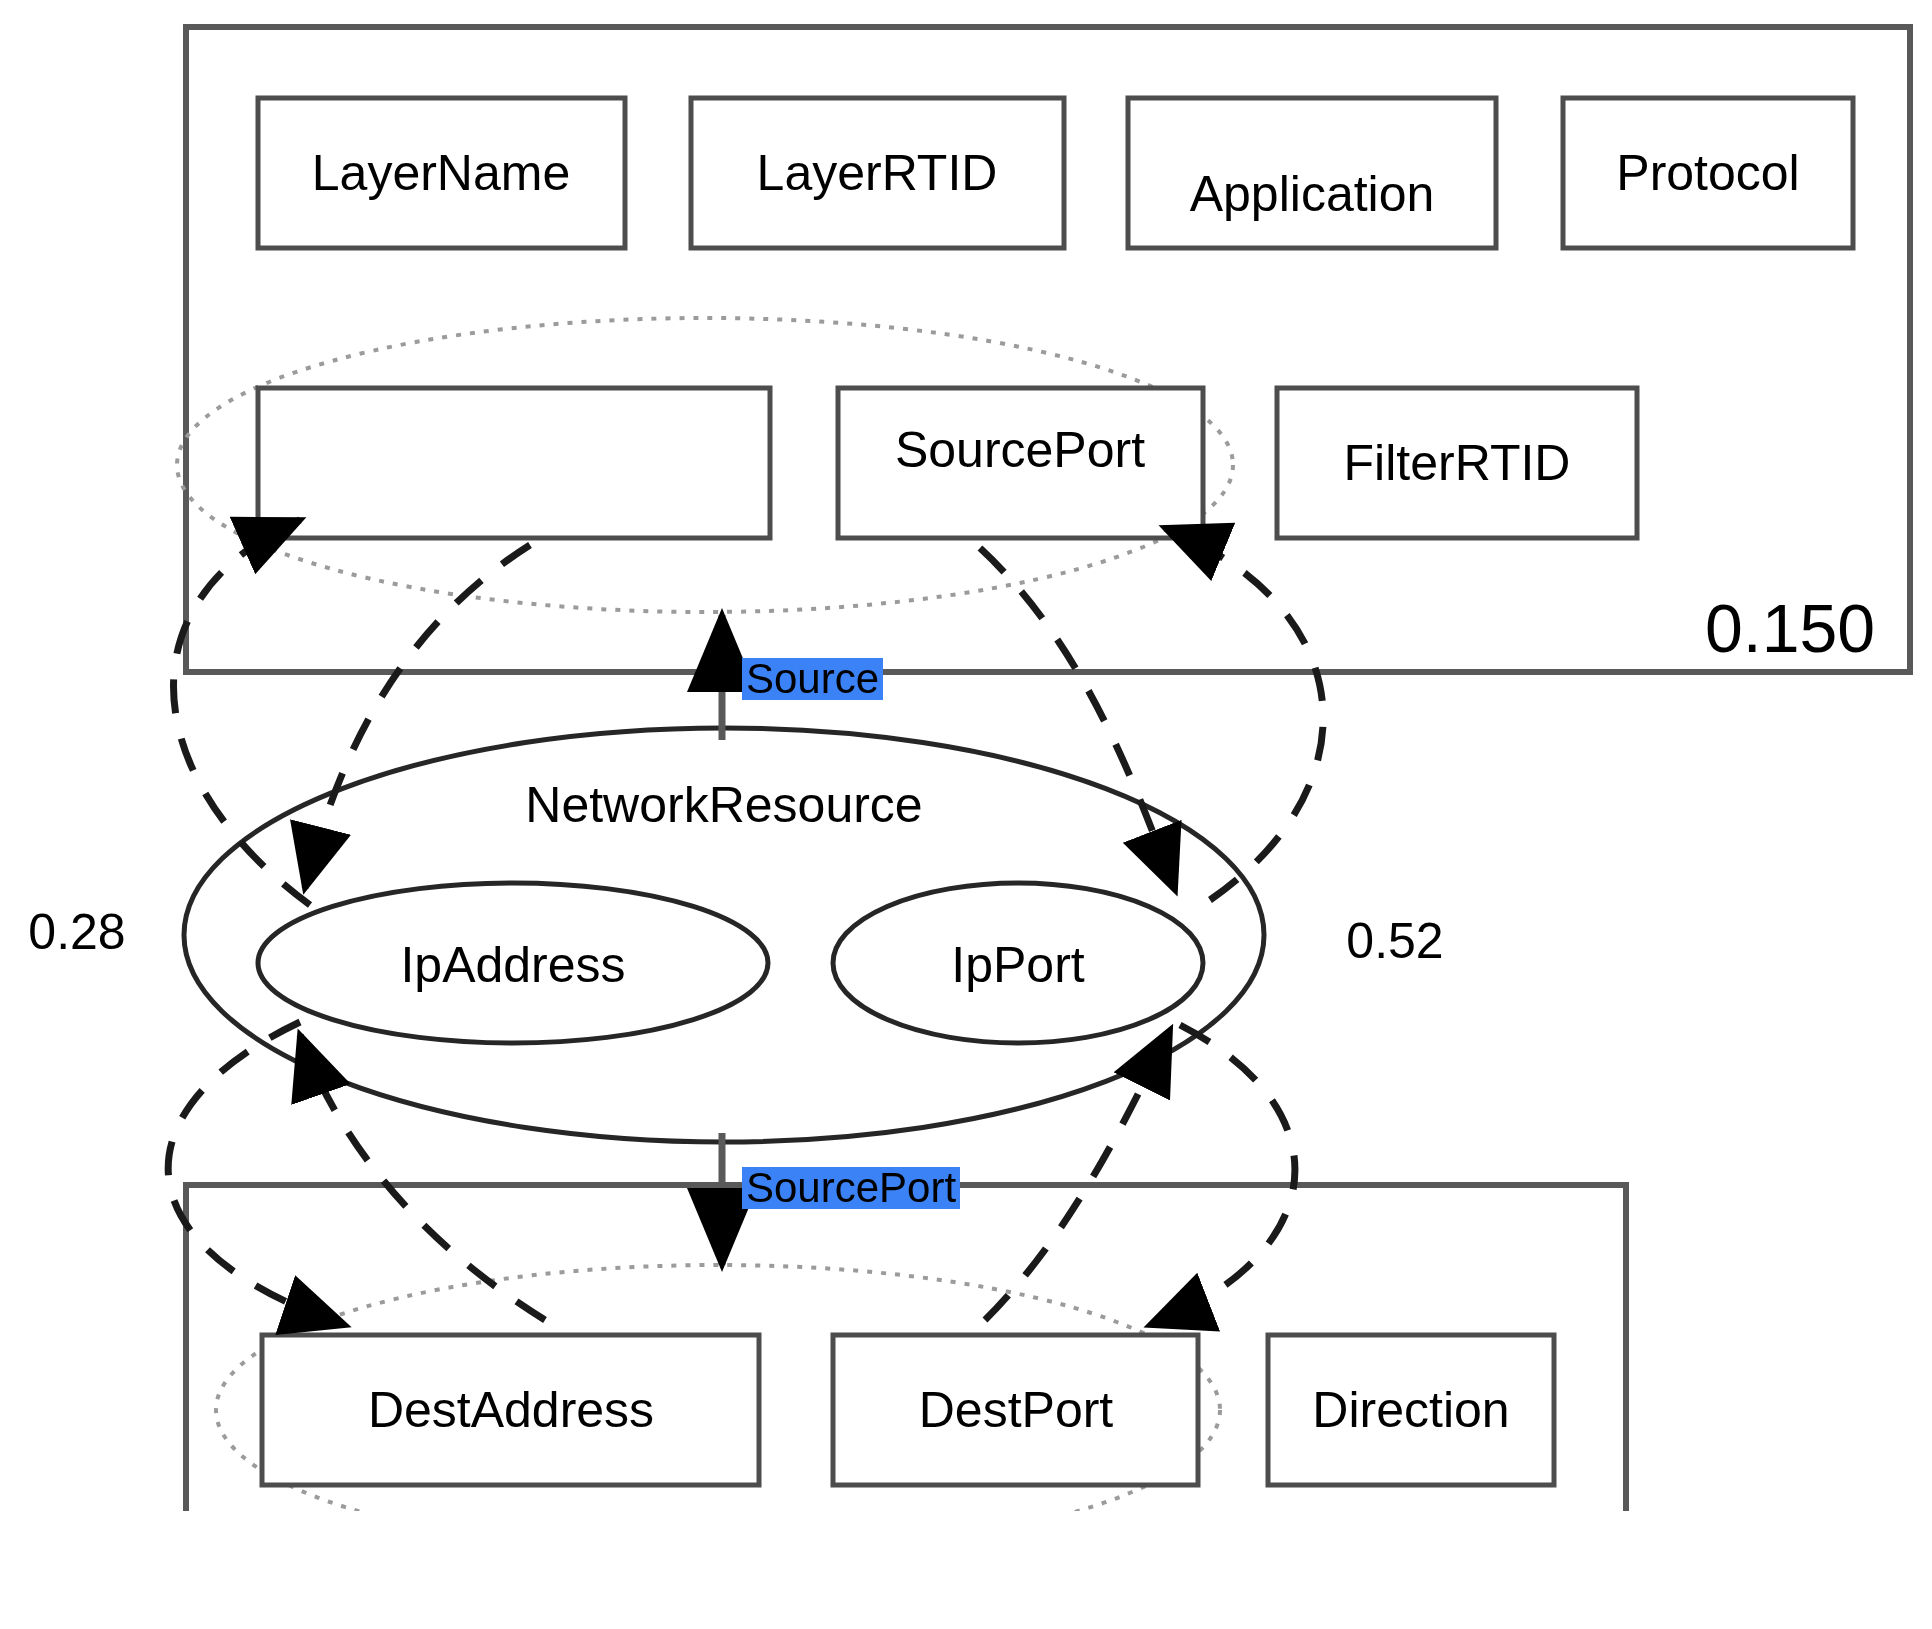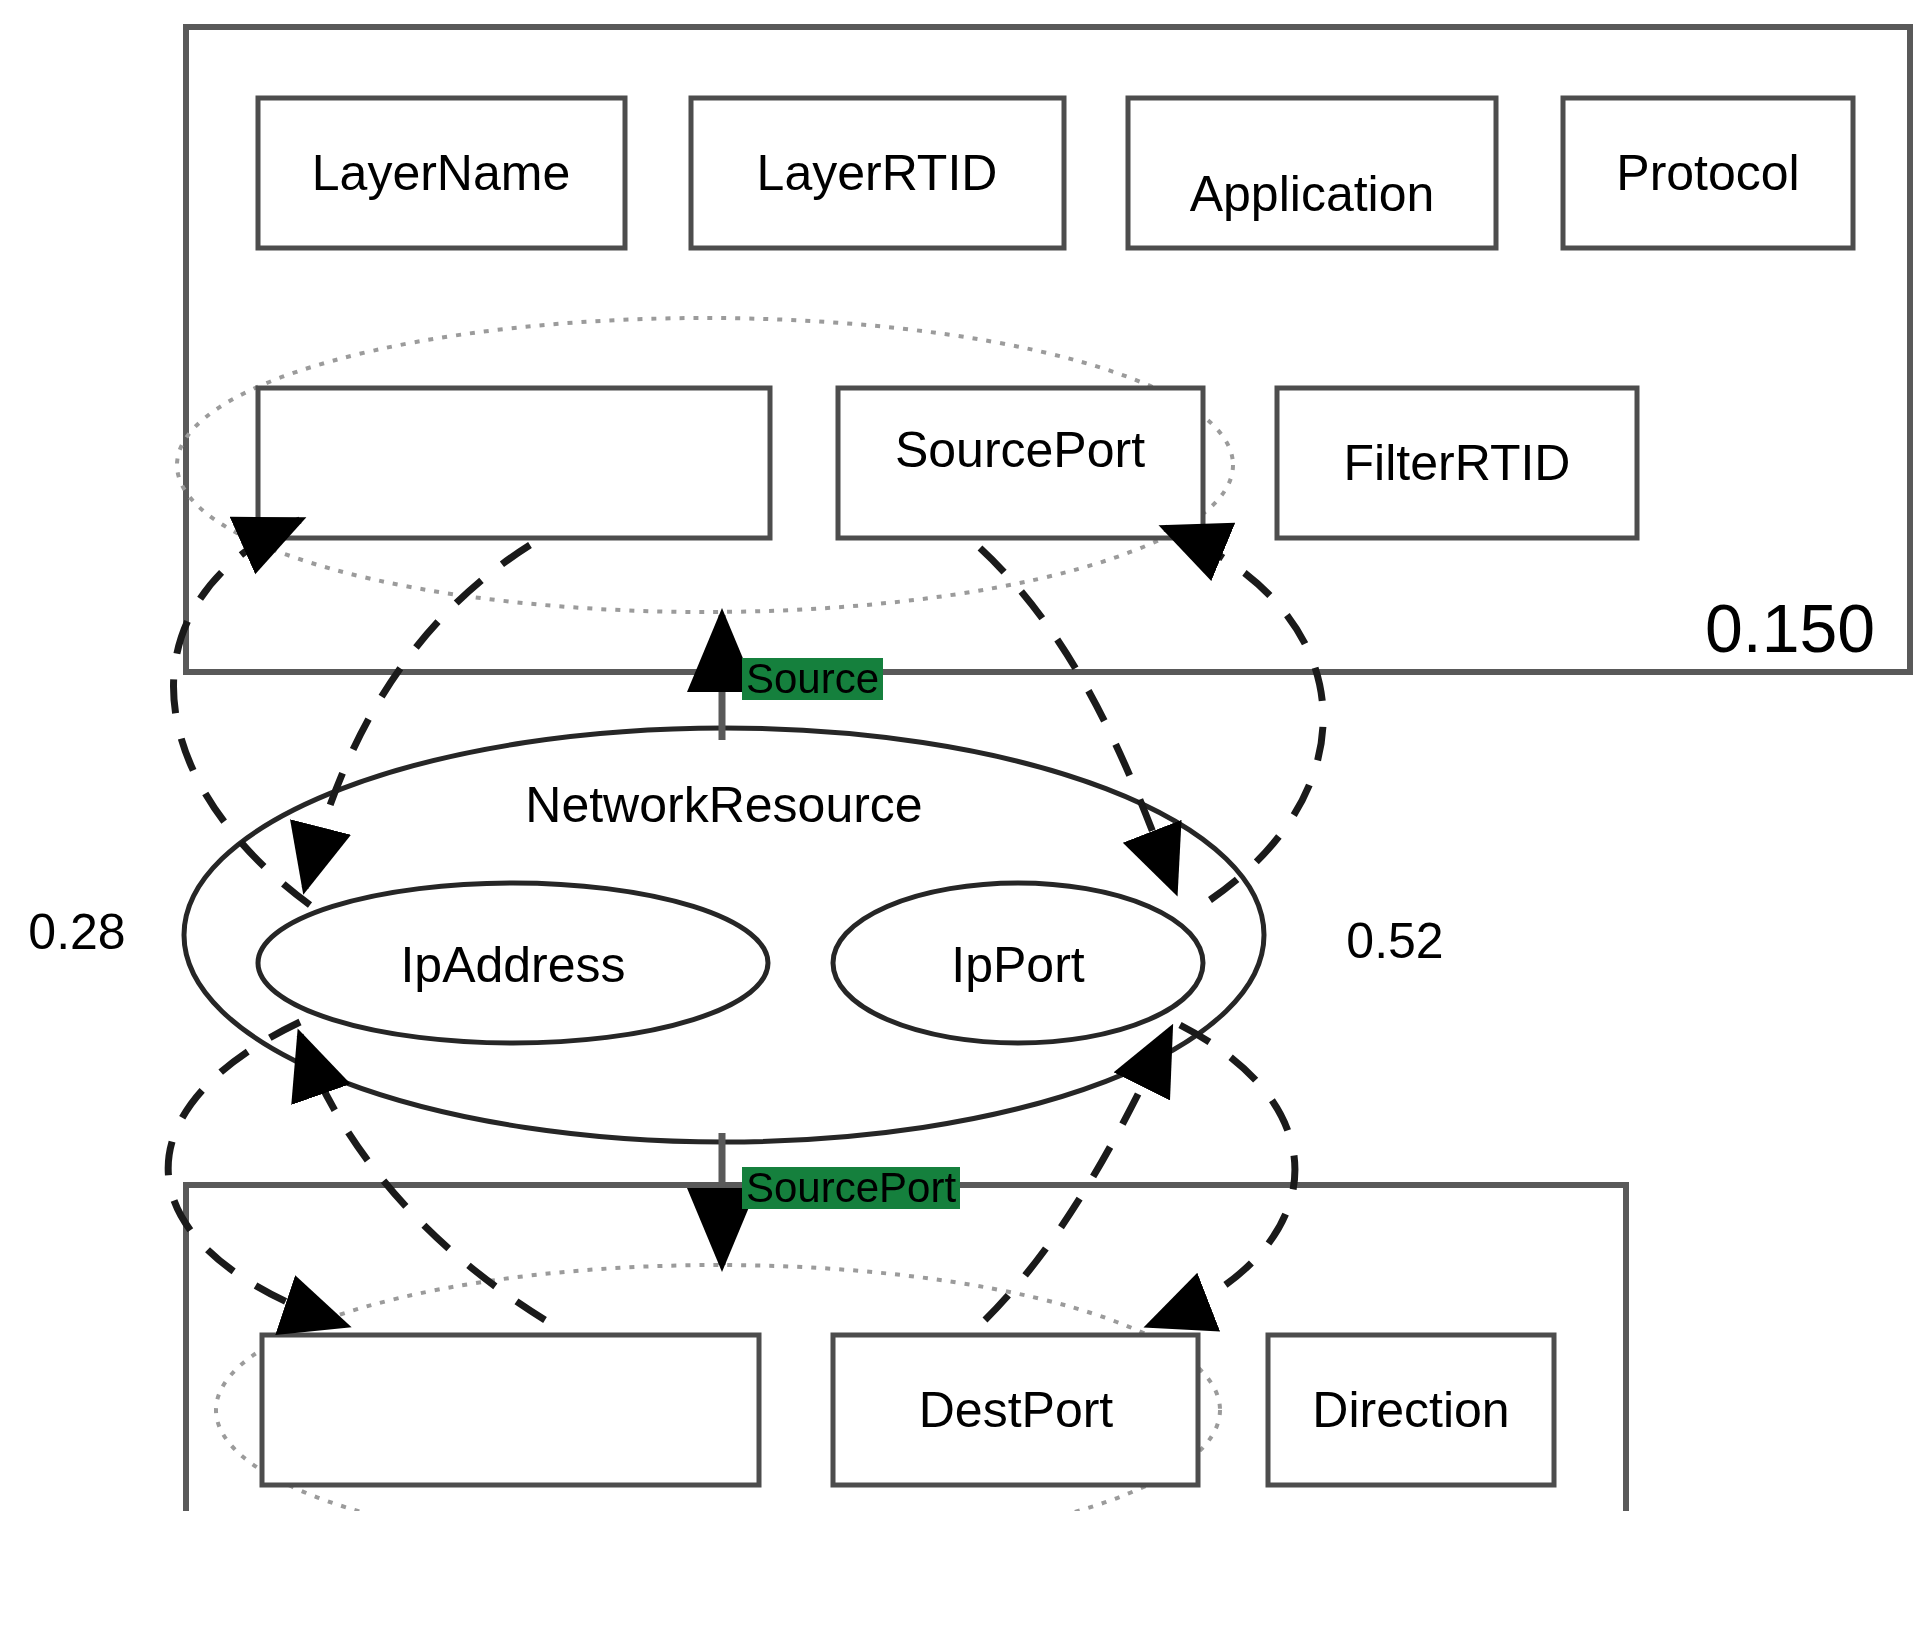--- a/index.html
+++ b/index.html
@@ -16,21 +16,21 @@
   .lbl{
     position:absolute;
     font-family:"Liberation Sans", sans-serif;
     color:#000000;
     white-space:nowrap;
     line-height:1;
     -webkit-font-smoothing:antialiased;
   }
   .box-label{ font-size:50px; }
   .ellipse-label{ font-size:50px; }
-  .edge-label{ font-size:42px; background:#15803d; padding:0 4px; }
+  .edge-label{ font-size:42px; background:#3b82f6; padding:0 4px; }
   .score-label{ font-size:68px; }
   .weight-label{ font-size:50px; }
   .ctr{ transform:translate(-50%,-50%); }
   .lft{ transform:translate(0,-50%); }
 </style>
 </head>
 <body>
 
 <div id="root">
 
@@ -133,18 +133,19 @@
   <div class="lbl edge-label lft" style="left:742px;top:679px;">Source</div>
   <div class="lbl edge-label lft" style="left:742px;top:1188px;">SourcePort</div>
 
   <div class="lbl ellipse-label ctr" style="left:724px;top:805px;">NetworkResource</div>
   <div class="lbl ellipse-label ctr" style="left:513px;top:965px;">IpAddress</div>
   <div class="lbl ellipse-label ctr" style="left:1018px;top:965px;">IpPort</div>
 
   <div class="lbl weight-label ctr" style="left:77px;top:932px;">0.28</div>
   <div class="lbl weight-label ctr" style="left:1395px;top:941px;">0.52</div>
 
+  <div class="lbl box-label ctr" style="left:511px;top:1410px;">DestAddress</div>
   <div class="lbl box-label ctr" style="left:1016px;top:1410px;">DestPort</div>
   <div class="lbl box-label ctr" style="left:1411px;top:1410px;">Direction</div>
 
   <div class="lbl score-label ctr" style="left:1490px;top:1557px;">0.133</div>
 
 </div>
 
 </body></html>

